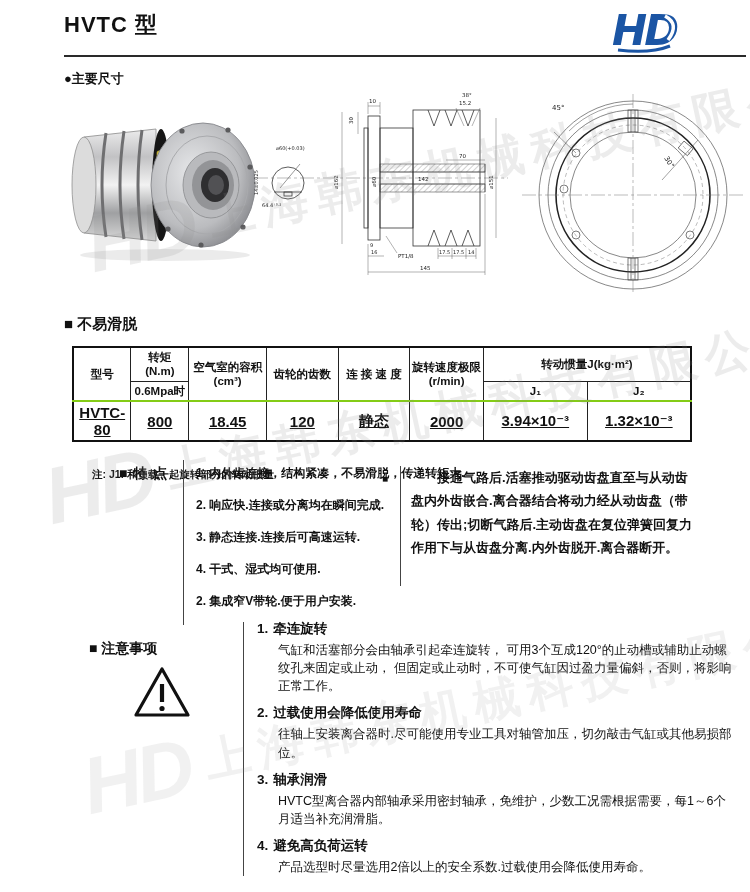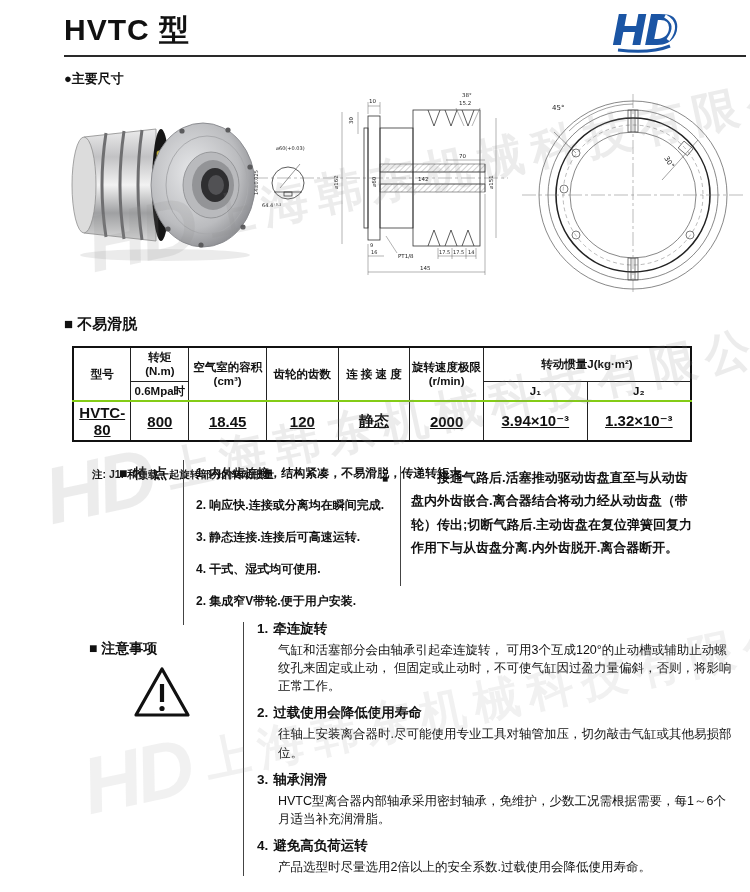--- a/index.html
+++ b/index.html
@@ -6,21 +6,21 @@
   .page{position:relative;width:750px;height:892px;background:#fff;overflow:hidden;
         font-family:"Liberation Sans","DejaVu Sans",sans-serif;color:#111;}
   
   .watermark{position:absolute;display:flex;align-items:center;gap:16px;
              transform:rotate(-12deg);transform-origin:0 50%;white-space:nowrap;
              color:#8f8f8f;opacity:.16;z-index:5;pointer-events:none;}
   .watermark .wm-logo{font-size:80px;font-weight:bold;font-style:italic;letter-spacing:-4px;}
   .watermark .wm-text{font-size:46px;font-weight:bold;letter-spacing:9px;}
   .wm1{left:88px;top:200px;} .wm2{left:46px;top:452px;} .wm3{left:84px;top:742px;opacity:.12;}
   
-  .title{position:absolute;left:64px;top:10px;font-size:30px;font-weight:bold;letter-spacing:1px;z-index:2;}
+  .title{position:absolute;left:64px;top:10px;font-size:22px;font-weight:bold;letter-spacing:1px;z-index:2;}
   .logo-svg{position:absolute;left:610px;top:6px;z-index:2;}
   .rule{position:absolute;left:64px;top:55px;width:682px;height:2px;background:#2a2a2a;z-index:2;}
   .dims-label{position:absolute;left:64px;top:70px;font-size:13px;font-weight:bold;z-index:2;}
   
   .photo-svg{position:absolute;left:60px;top:105px;z-index:2;}
   .section-svg{position:absolute;left:250px;top:88px;z-index:2;}
   .front-svg{position:absolute;left:512px;top:88px;z-index:2;}
   svg{font-family:"DejaVu Sans",sans-serif;}
   
   .tech-label{position:absolute;left:64px;top:315px;font-size:15px;font-weight:bold;z-index:2;}

